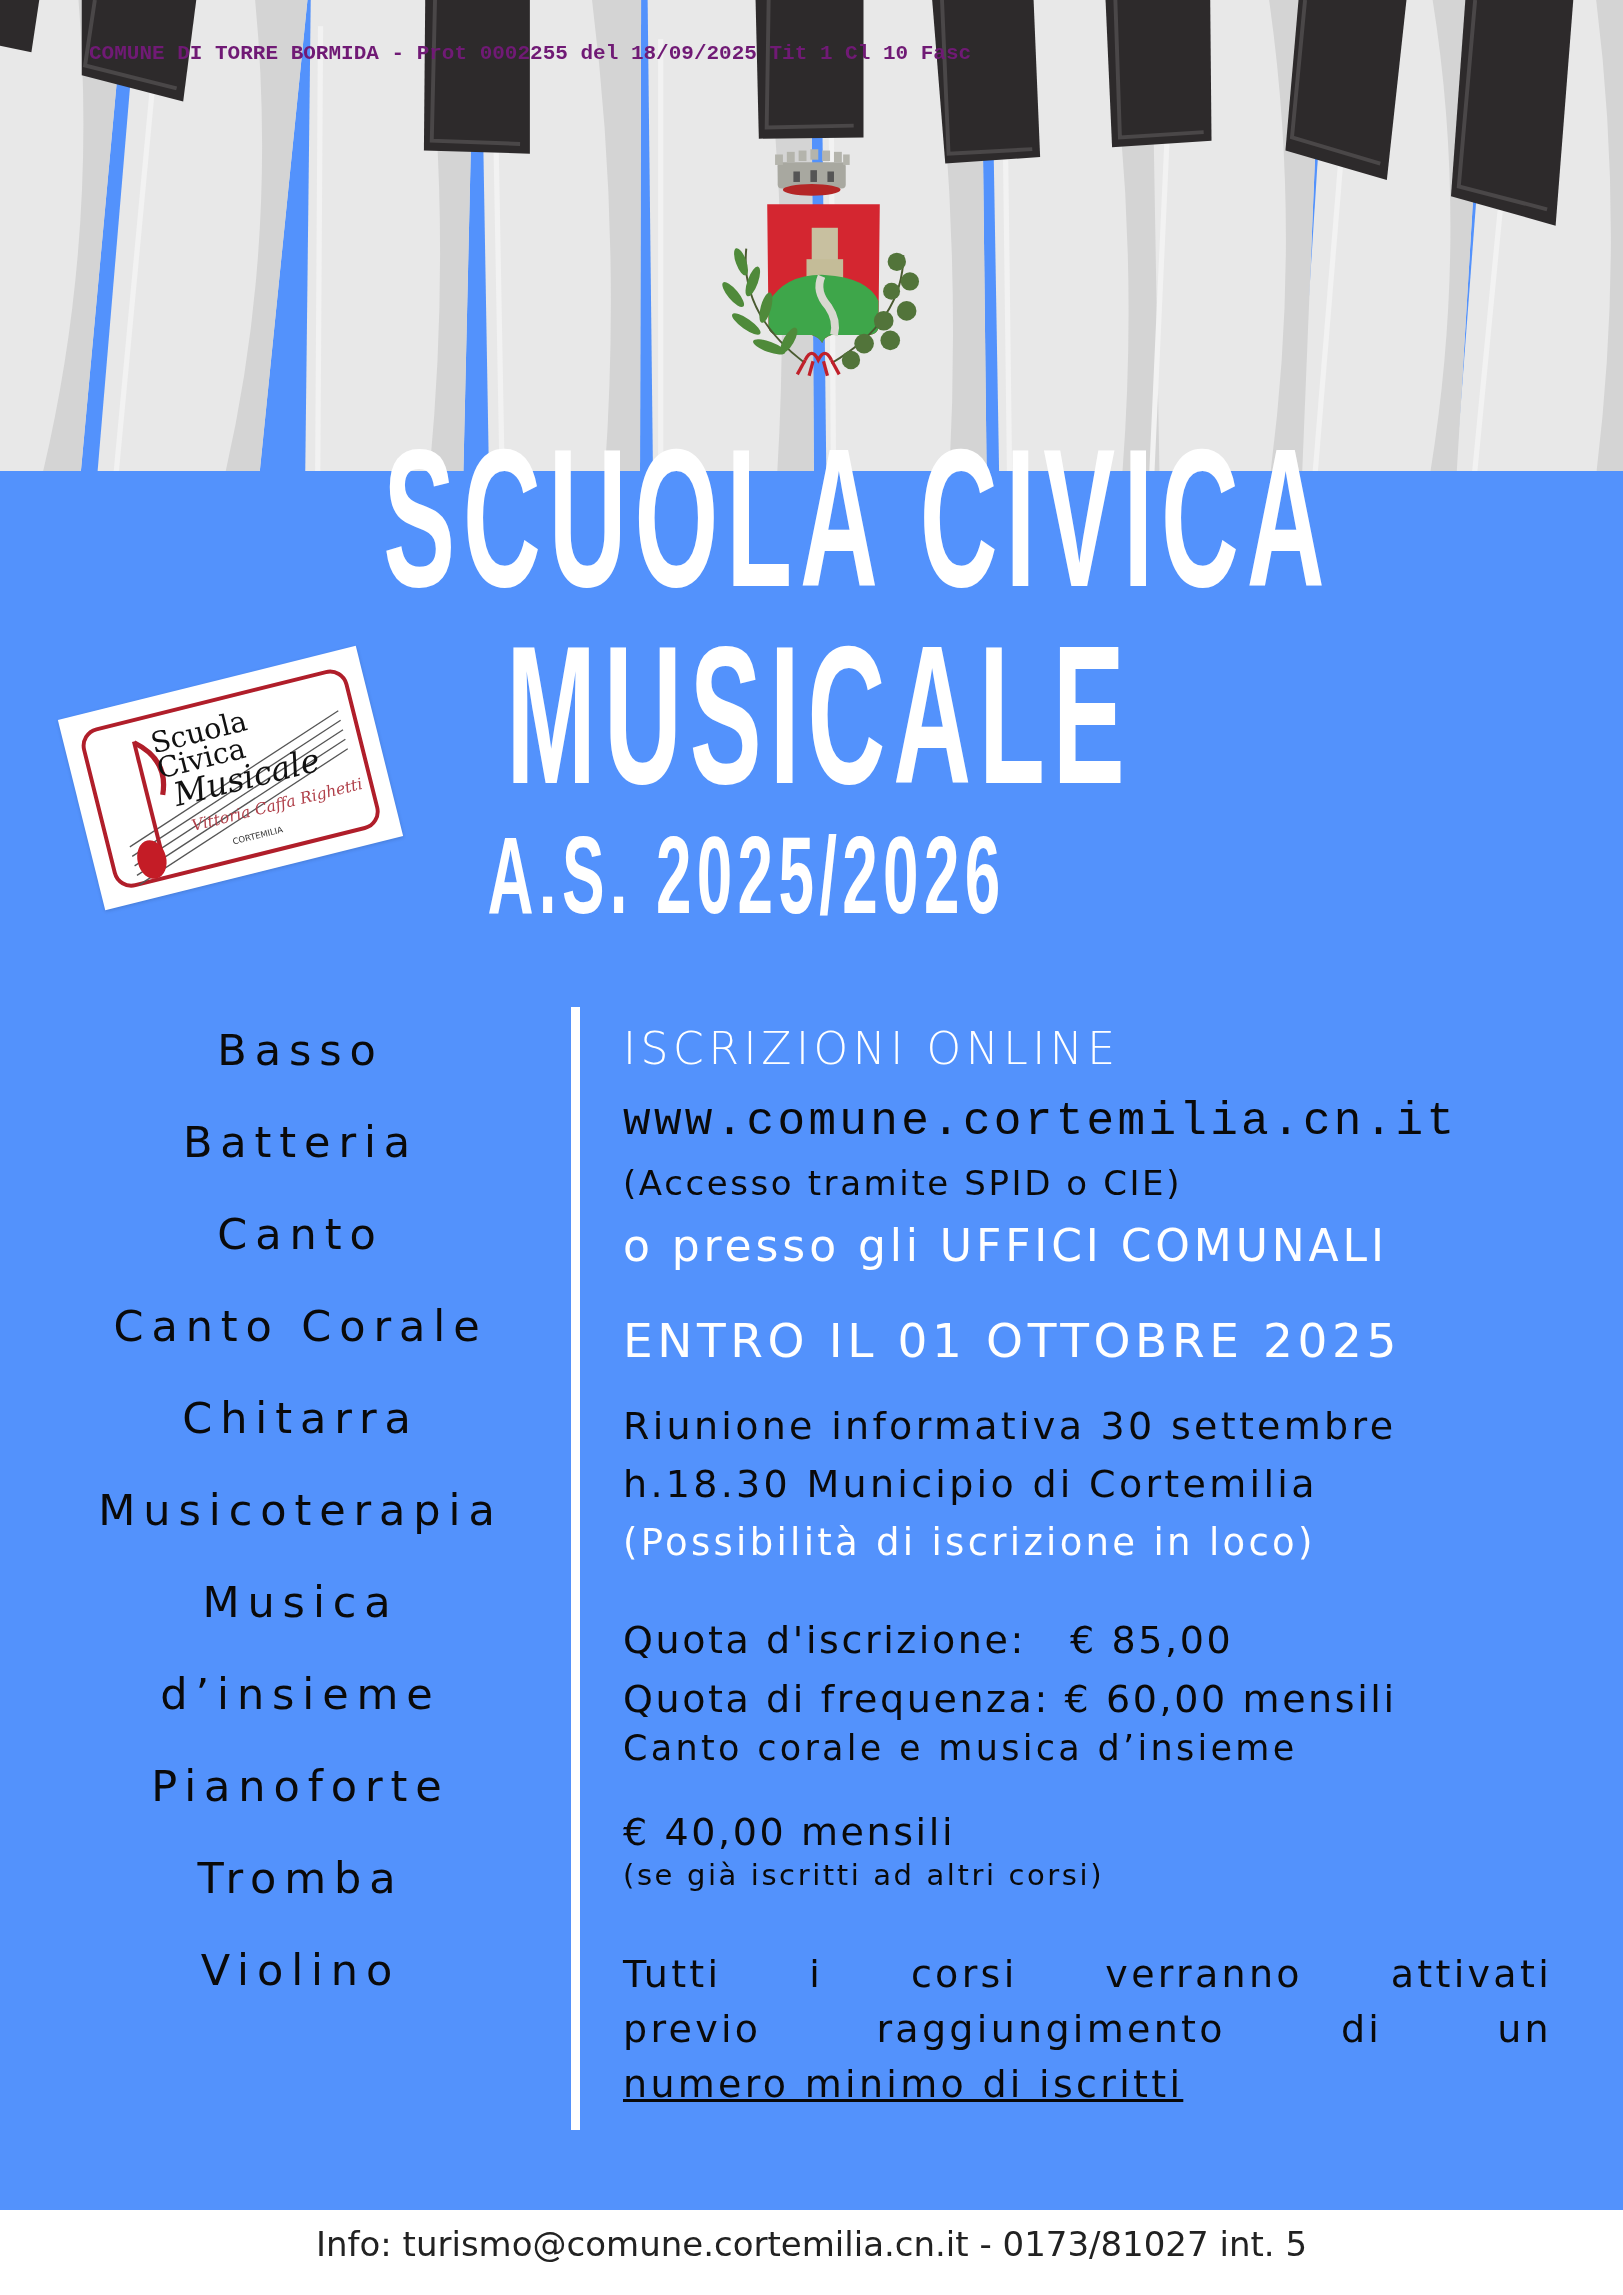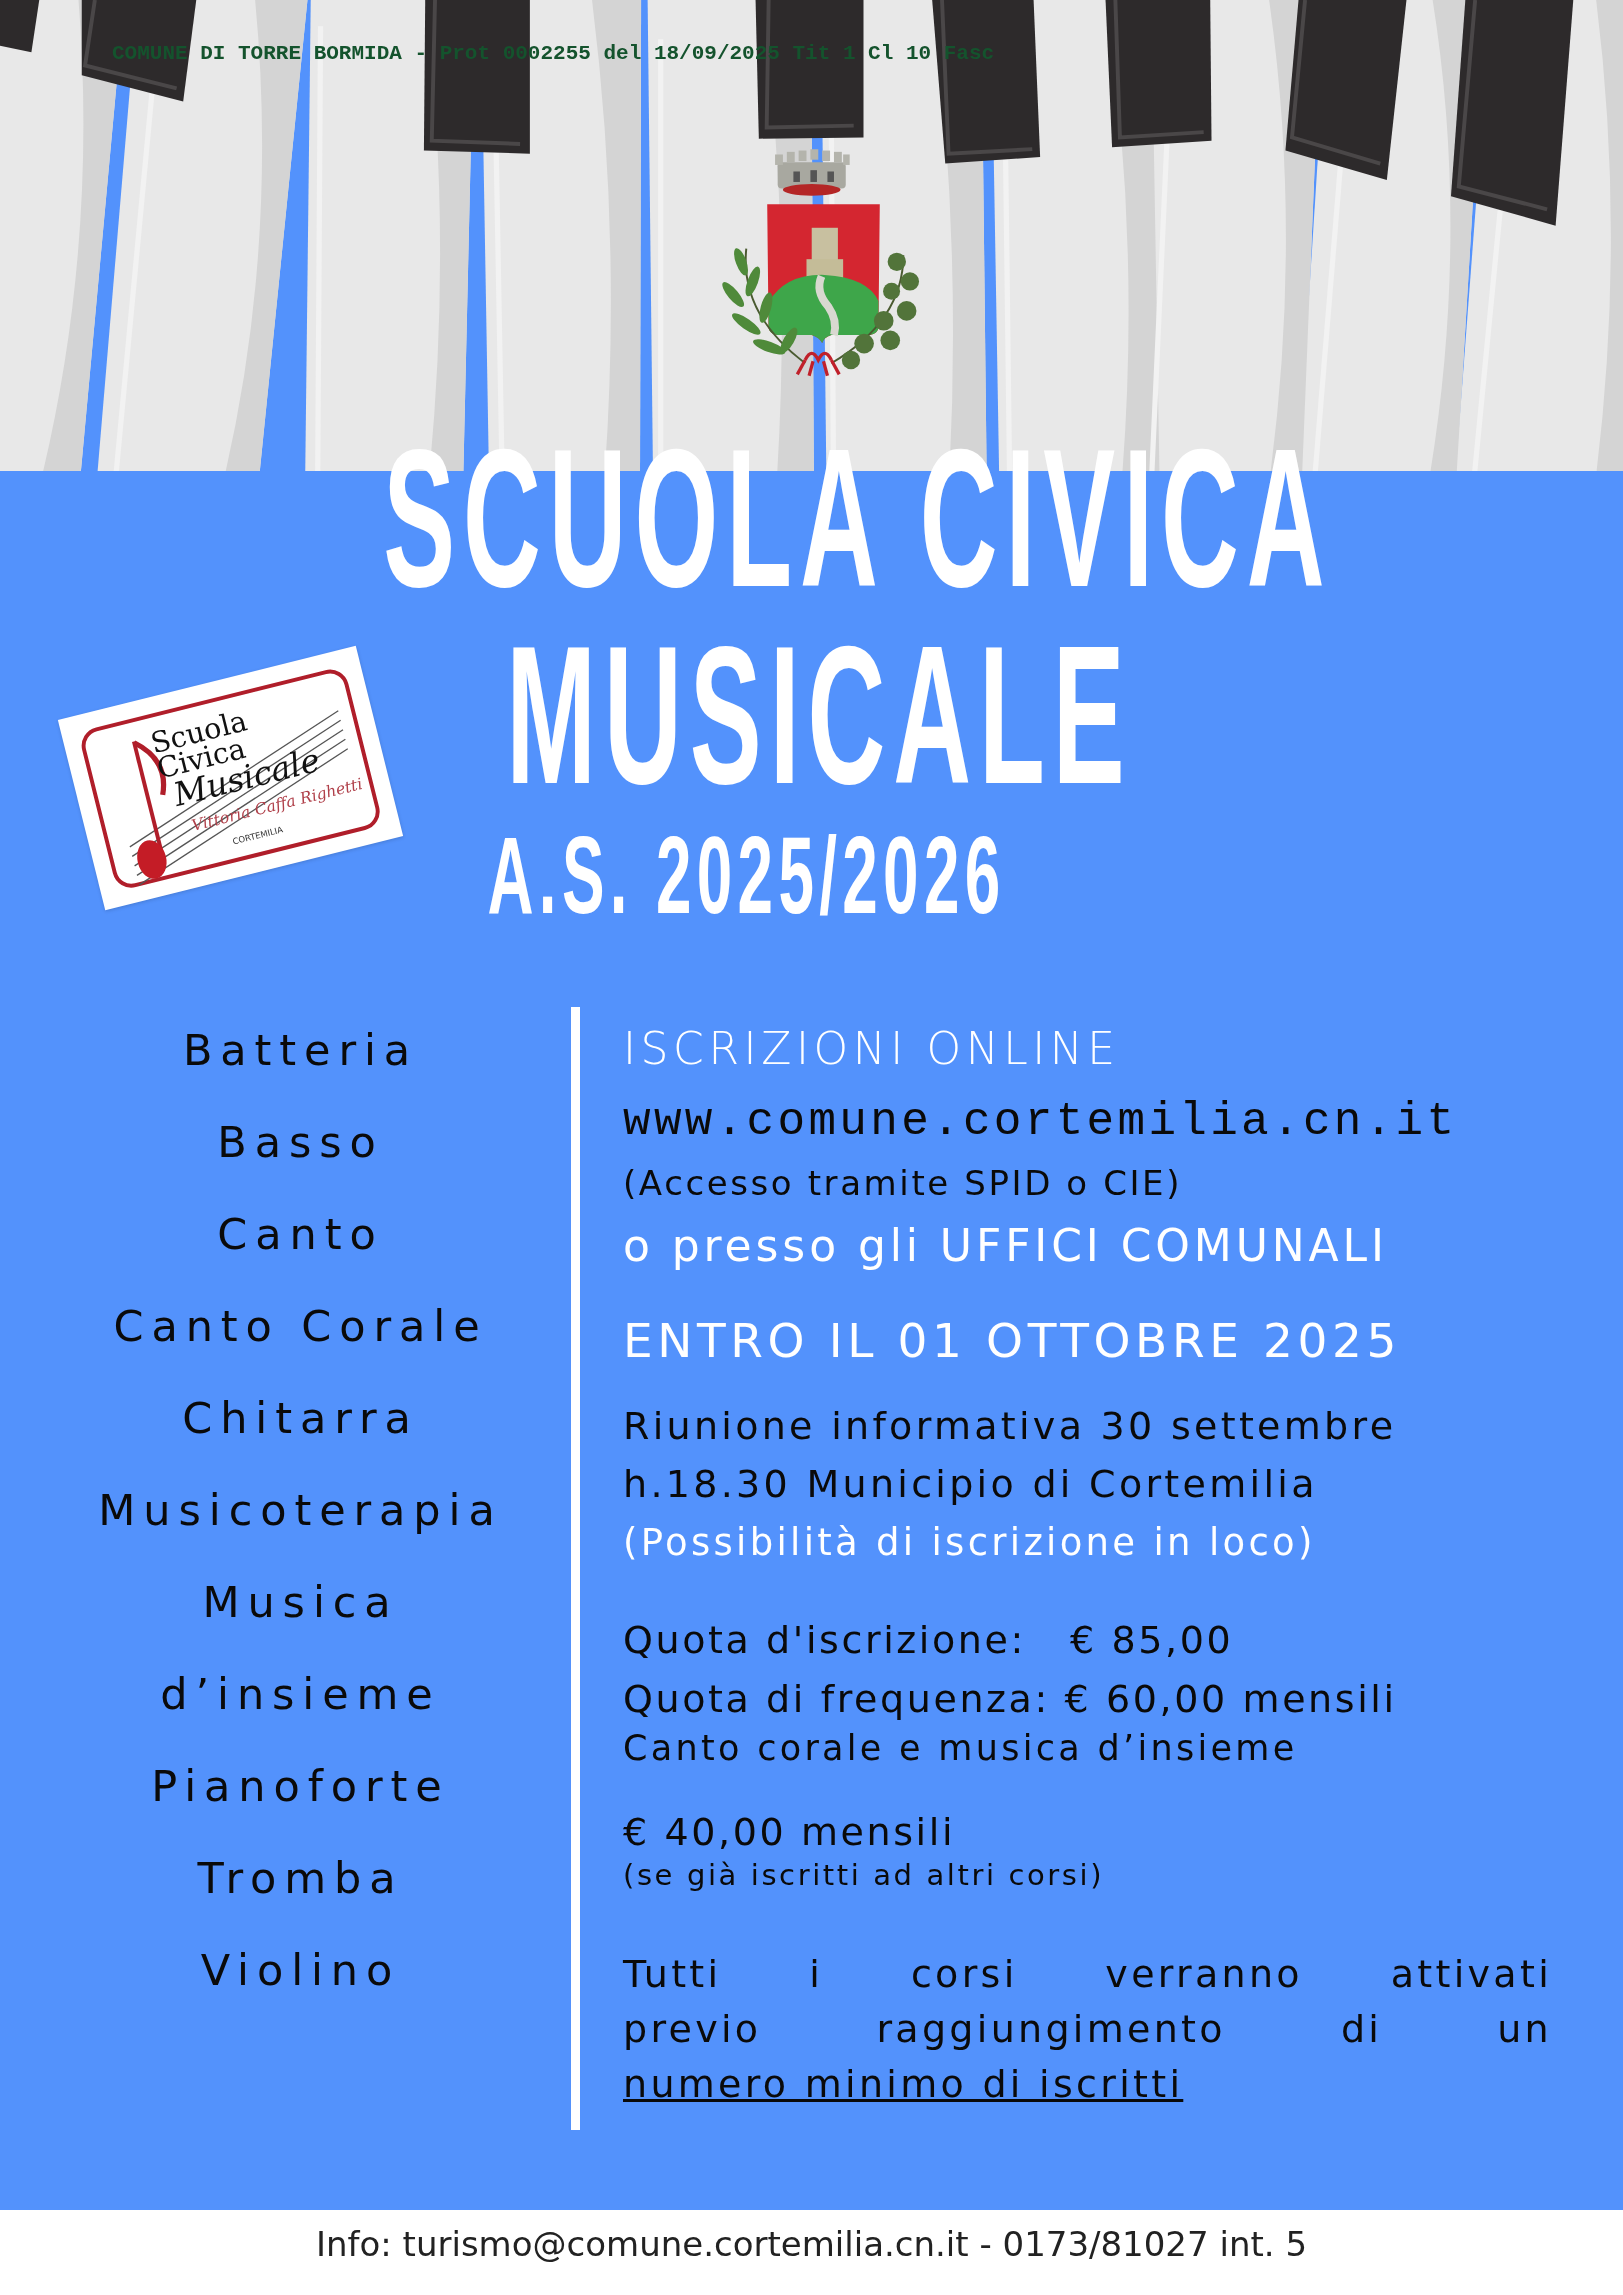--- a/index.html
+++ b/index.html
@@ -11,22 +11,22 @@
       background: #5392fc;
     }
     .piano {
       position: absolute; left: 0; top: 0; width: 1623px; height: 471px; overflow: hidden;
     }
     .piano svg { width: 1623px; height: 471px; display: block; }
 
     .protocol-stamp {
       position: absolute; left: 89px; top: 42px;
       font-family: "Liberation Mono", "DejaVu Sans Mono", monospace;
-      font-weight: bold; font-size: 21px; color: #14532d; letter-spacing: 0;
-      white-space: nowrap; z-index: 5; padding-left: 23px;
+      font-weight: bold; font-size: 21px; color: #701a75; letter-spacing: 0;
+      white-space: nowrap; z-index: 5;
     }
 
     .coat-of-arms { position: absolute; left: 707px; top: 144px; width: 216px; height: 236px; z-index: 3; }
 
     .title {
       position: absolute; left: 0; width: 1623px; text-align: center; color: #ffffff;
       font-family: "Liberation Sans", "DejaVu Sans", sans-serif; font-weight: bold;
       transform-origin: center top; white-space: nowrap;
     }
     .title-line1 { top: 406px; font-size: 196px; letter-spacing: 14.4px; transform: scaleX(0.55); left: 18.3px; }
@@ -239,22 +239,22 @@
     <text x="130" y="125" font-family="DejaVu Serif, serif" font-size="44" fill="#111">Civica</text>
     <text x="145" y="172" font-family="DejaVu Serif, serif" font-style="italic" font-size="50" fill="#111">Musicale</text>
     <text x="160" y="215" font-family="DejaVu Serif, serif" font-style="italic" font-size="24" fill="#b0404a">Vittoria Caffa Righetti</text>
     <text x="215" y="250" font-family="DejaVu Sans, sans-serif" font-size="13" fill="#333">CORTEMILIA</text>
   </svg>
 </div>
 
 <div class="divider"></div>
 
 <div class="courses">
+  <span class="course">Basso</span>
   <span class="course">Batteria</span>
-  <span class="course">Basso</span>
   <span class="course">Canto</span>
   <span class="course">Canto Corale</span>
   <span class="course">Chitarra</span>
   <span class="course">Musicoterapia</span>
   <span class="course">Musica</span>
   <span class="course">d’insieme</span>
   <span class="course">Pianoforte</span>
   <span class="course">Tromba</span>
   <span class="course">Violino</span>
 </div>

